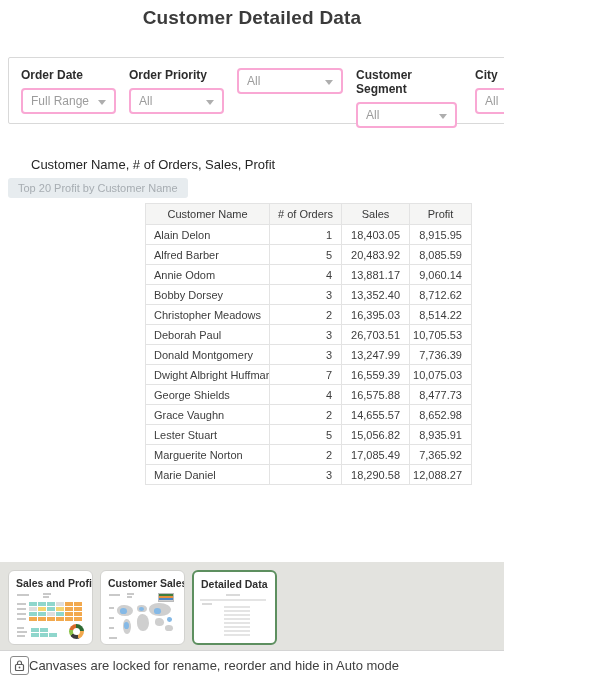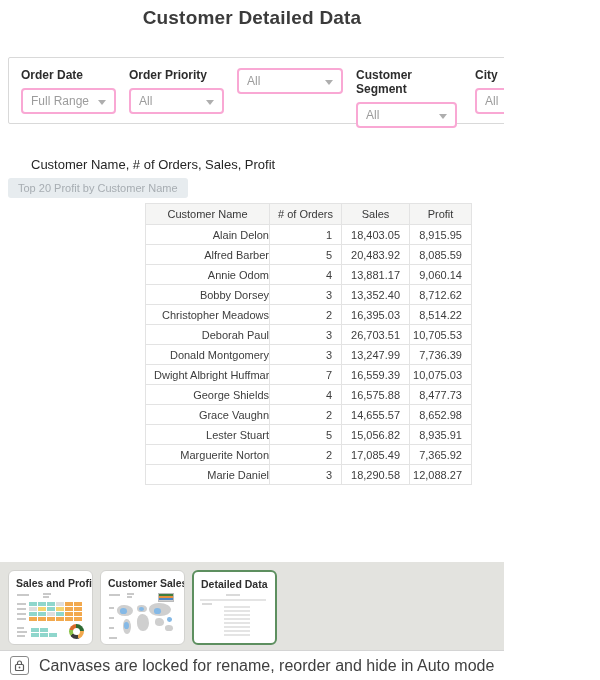--- a/index.html
+++ b/index.html
@@ -28,21 +28,21 @@
   .viz-title { position:absolute; left:12px; top:157px; font-size:13px; color:#262626;margin-left:19px; }
   .filter-badge { position:absolute; left:8px; top:178px; background:#e7ecef; color:#a7adb2;
     font-size:11px; padding:4px 10px; border-radius:3px; }
 
   
   .table-wrap { position:absolute; left:145px; top:203px; width:328px; height:359px; overflow:hidden; }
   table { border-collapse:collapse; table-layout:fixed; width:326px; }
   th,td { border:1px solid #e3e3e3; font-size:11px; color:#3d3d3d; overflow:hidden; white-space:nowrap; }
   th { background:#f5f5f4; height:21px; font-weight:normal; text-align:center; color:#383838; }
   td { height:20px; }
-  td.c-name { text-align:right; padding-left:8px;margin-top:35px; }
+  td.c-name { text-align:left; padding-left:8px;margin-top:35px; }
   td.c-num  { text-align:right; padding-right:9px; }
   col.cn{width:124px} col.co{width:72px} col.cs{width:68px} col.cp{width:62px}
 
   
   .canvas-strip { position:absolute; left:0; top:562px; width:600px; height:88px; background:#e3e3df; }
   .canvas-tab { position:absolute; top:8px; width:85px; height:75px; background:#fff;
     border:1px solid #d2d2cf; border-radius:6px; cursor:pointer; overflow:hidden; }
   .canvas-tab.active { border:2px solid #5d8f5f; }
   .tab1{left:8px} .tab2{left:100px} .tab3{left:192px}
   .tab-label { font-size:10.5px; font-weight:bold; color:#2f2f2f; padding:6px 6px 3px 7px; white-space:nowrap; }
@@ -58,21 +58,21 @@
   .blue { background:#85b9e6; }
   .legend-stripes { position:absolute; right:4px; top:0; width:16px; height:9px; border:1px solid #bbb;
     background:repeating-linear-gradient(to bottom, #3f7d3f 0 2px, #e8913d 2px 4px, #4d84c4 4px 6px, #cfcfcf 6px 7px); }
   .mini-line { position:absolute; background:#e4e4e4; height:2px; }
 
   
   .status-bar { position:absolute; left:0; top:650px; width:600px; height:30px; background:#fff;
     border-top:1px solid #d4d4d4; display:flex; align-items:center; }
   .lock-btn { width:19px; height:19px; margin-left:10px; border:1px solid #8a8a8a; border-radius:3px;
     display:flex; align-items:center; justify-content:center; cursor:pointer; background:#fff; }
-  .status-msg { font-size:16px; color:#3f3f3f; margin-left:10px; flex:1; }
+  .status-msg { font-size:13px; color:#3f3f3f; flex:1; }
   .status-right { display:flex; align-items:center; gap:8px; margin-right:10px; }
   .canvas-layout-icon { position:relative; width:14px; height:13px; border:1.5px solid #4a4a4a; border-radius:1px; cursor:pointer; }
   .canvas-layout-icon::after { content:""; position:absolute; right:-3px; bottom:-3px; width:7px; height:6px;
     background:#fff; border:1.5px solid #4a4a4a; }
   .vdivider { width:1px; height:18px; background:#d8d8d8; }
   .side-panel-toggle-icon { width:16px; height:15px; border:2px solid #2f7313; cursor:pointer;
     background:linear-gradient(to right, #64a037 0 55%, #ffffff 55%); }
 </style>
 </head>
 <body>

